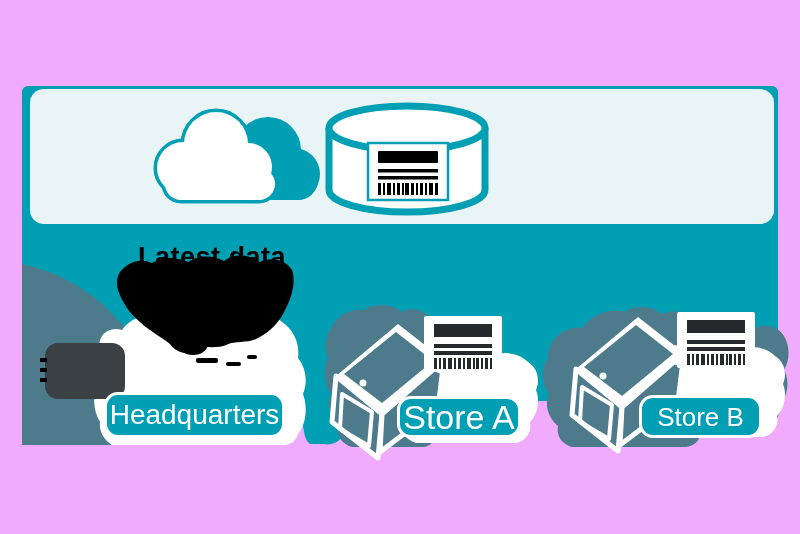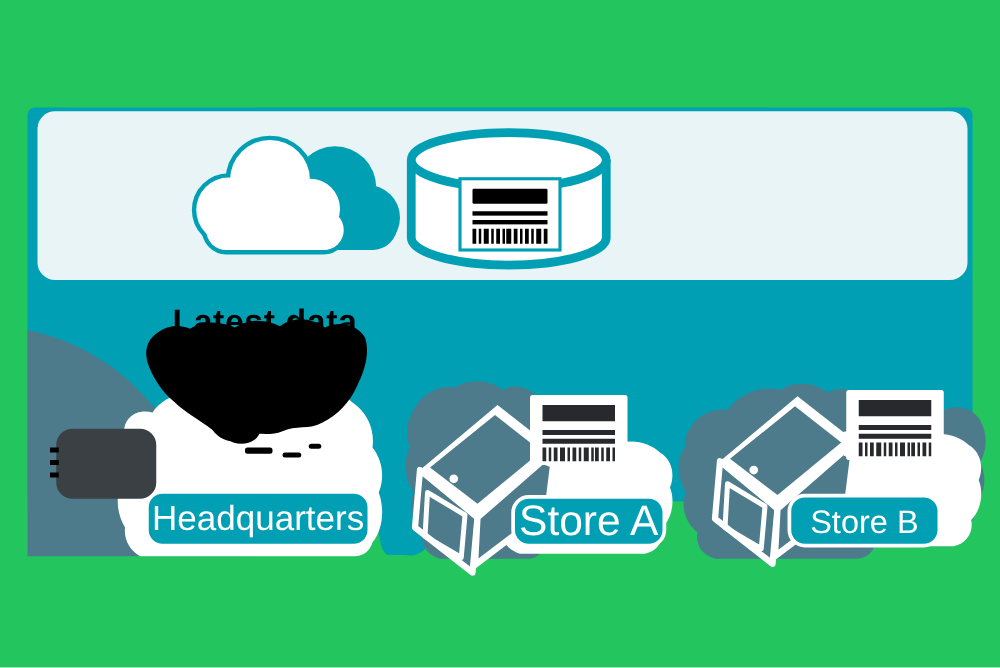--- a/index.html
+++ b/index.html
@@ -1,40 +1,40 @@
 <!DOCTYPE html>
 <html style="--teal: #009FB4; --panel: #E9F4F7; --shadow: #4E7B8B; --dark_gray: #3A4043; --black: #000000; --white: #FFFFFF; --bars: #27292C;"><head>
 <meta charset="utf-8">
 <style>
   html,body{margin:0;padding:0;background:#ffffff;}
   .stage{
-    position:relative;width:800px;height:534px;background:#22c55e;overflow:hidden;
+    position:relative;width:800px;height:534px;background:#f0abfc;overflow:hidden;
     font-family:"Liberation Sans", sans-serif;
   }
   .stage svg{position:absolute;left:0;top:0;}
   
   :root{
     --teal:#009FB4; --panel:#E9F4F7; --shadow:#4E7B8B;
     --dark_gray:#3A4043; --black:#000000; --white:#FFFFFF; --bars:#27292C;
   }
   .f-teal{fill:var(--teal);} .f-panel{fill:var(--panel);} .f-shadow{fill:var(--shadow);}
   .f-dark{fill:var(--dark_gray);} .f-black{fill:var(--black);} .f-white{fill:var(--white);}
   .f-dark2{fill:var(--bars);}
   .s-teal{stroke:var(--teal);} .s-white{stroke:var(--white);}
   .sk-black{stroke:var(--black);} .sk-dark{stroke:var(--bars);}
 
   .pill{
     position:absolute;box-sizing:border-box;
     background:var(--teal);border:3px solid var(--white);border-radius:14px;
     color:var(--white);display:flex;align-items:center;justify-content:center;
-    white-space:nowrap;line-height:1;margin-left:12px;
+    white-space:nowrap;line-height:1;
   }
   .pill-hq{left:104px;top:392px;width:181px;height:46px;font-size:28px;}
   .pill-a {left:397px;top:396px;width:124px;height:42px;font-size:34px;}
-  .pill-b {left:618px;top:395px;width:123px;height:43px;font-size:26px;}
+  .pill-b {left:639px;top:395px;width:123px;height:43px;font-size:26px;}
 
   .annotation{
     position:absolute;left:126px;top:242px;width:172px;
     color:var(--black);font-size:27px;font-weight:600;text-align:center;
     letter-spacing:0.5px;
   }
 </style>
 </head>
 <body>
 

